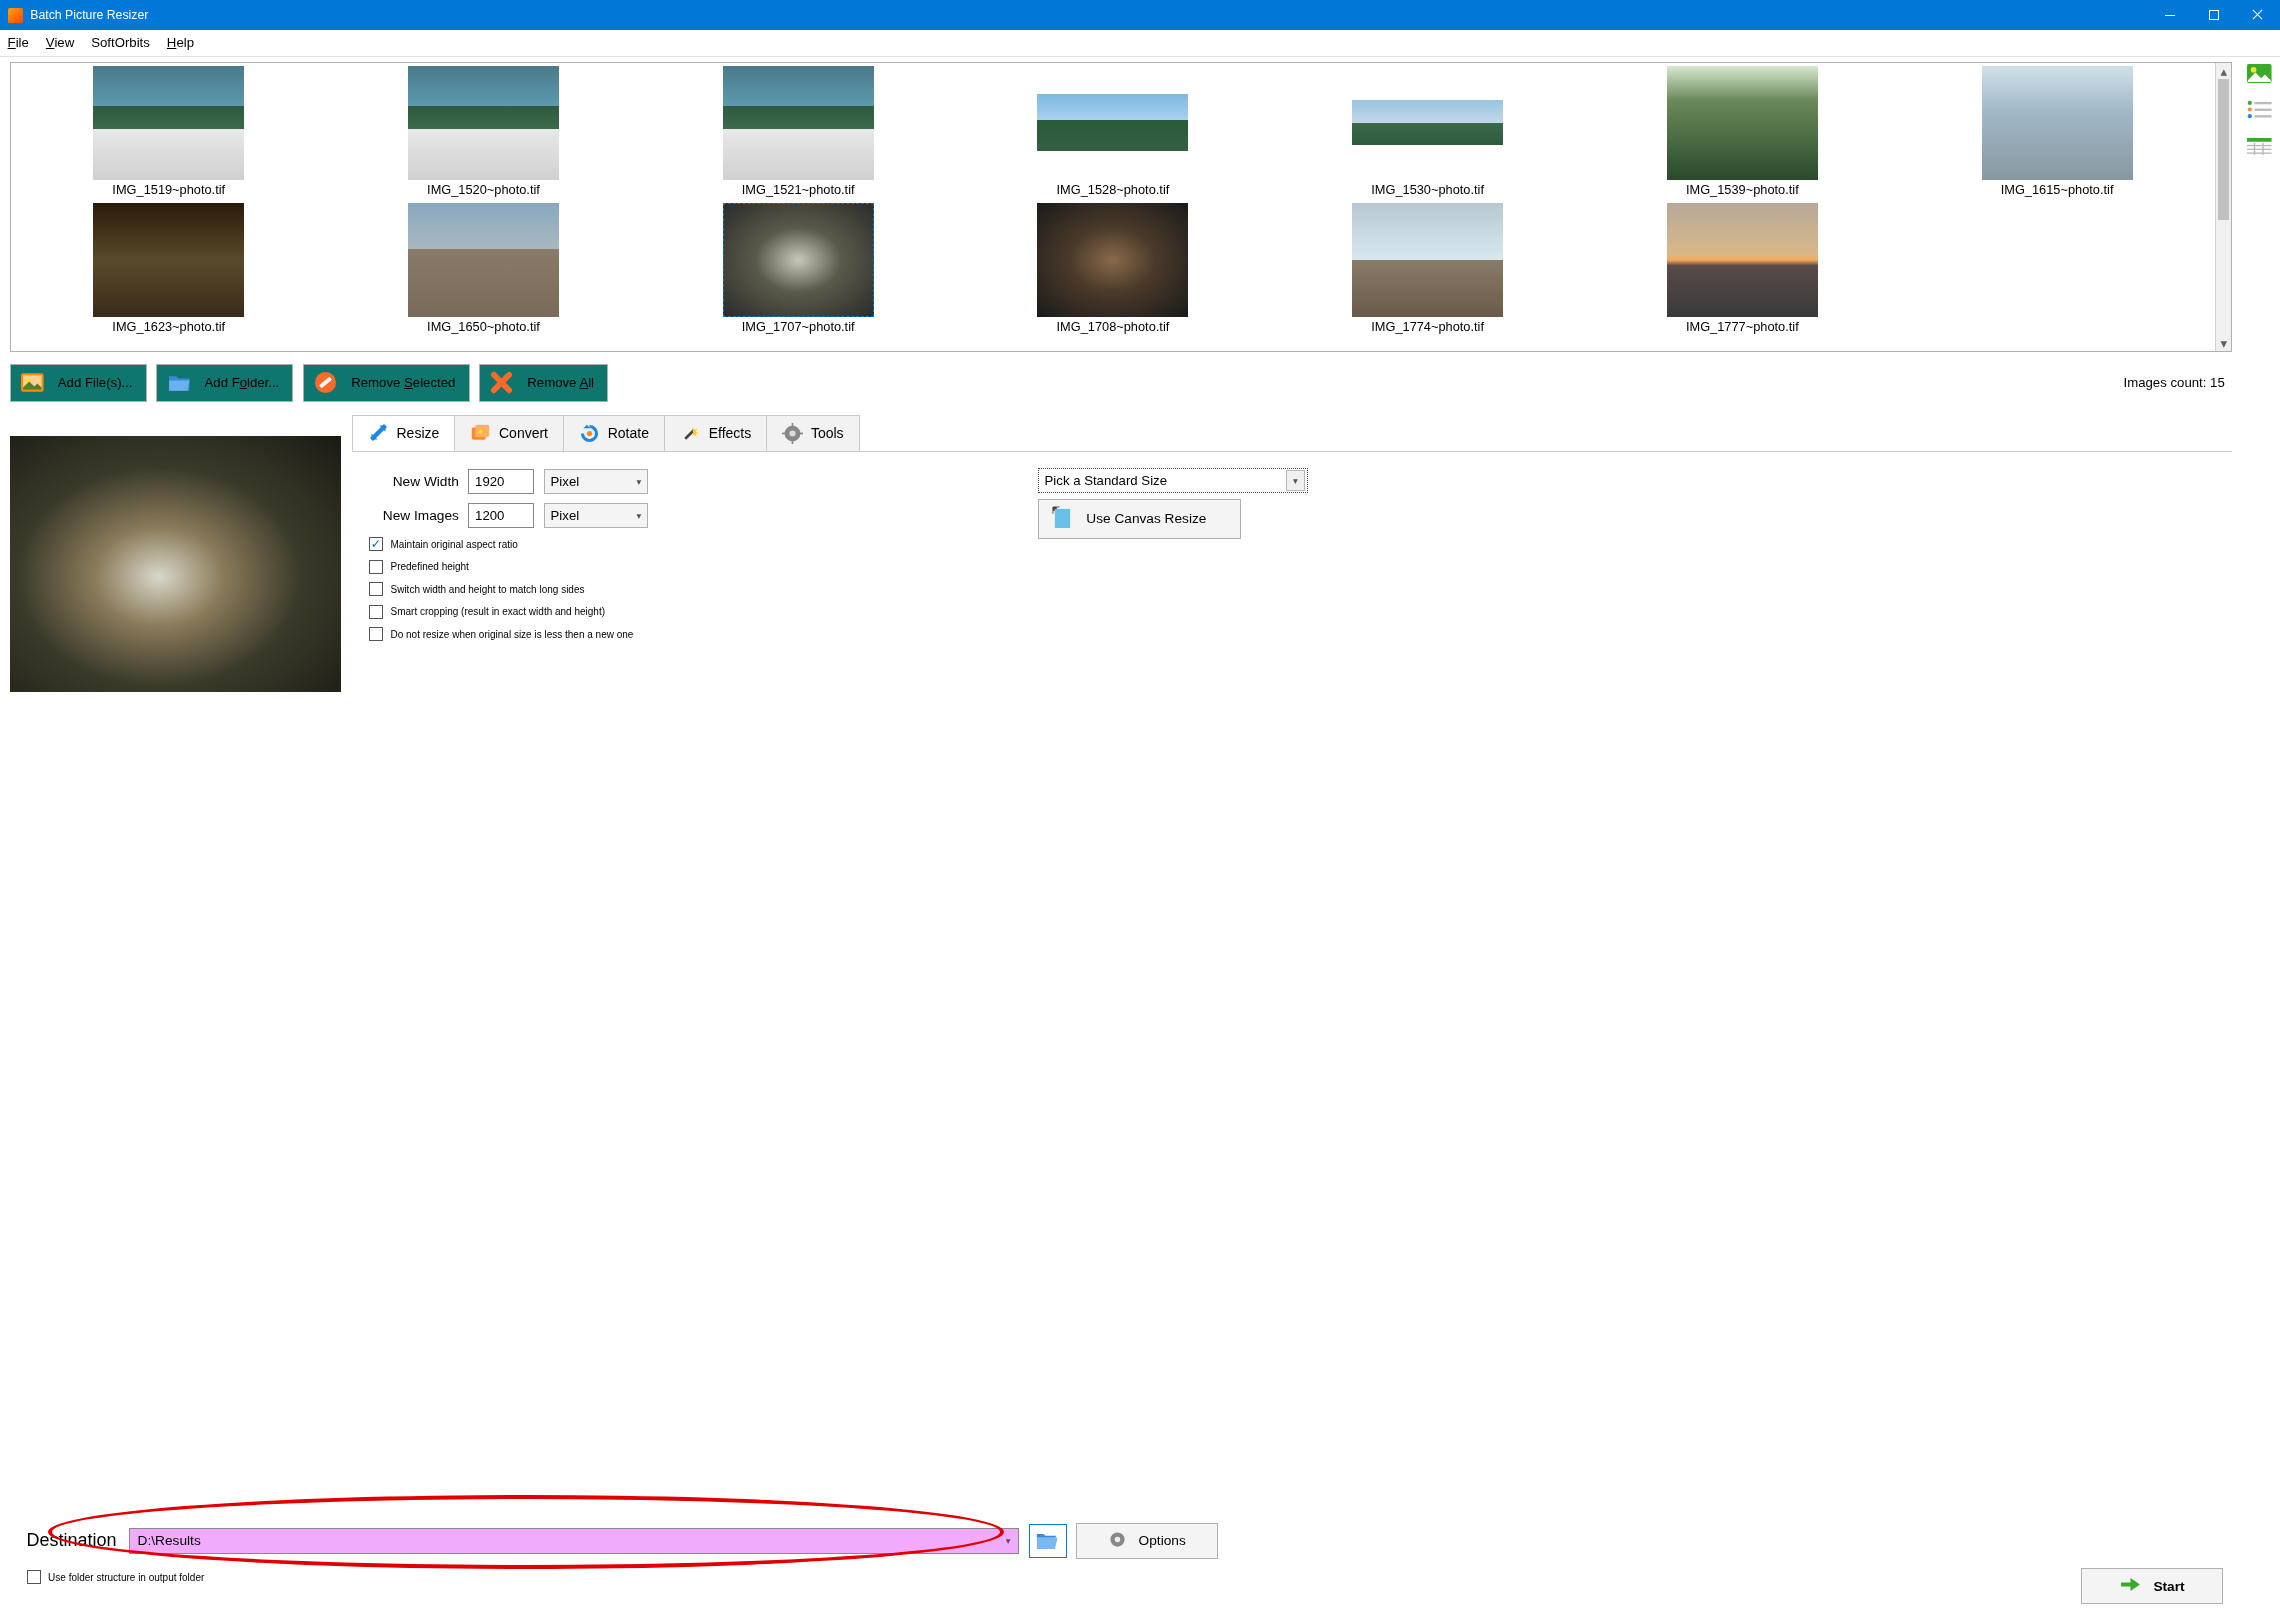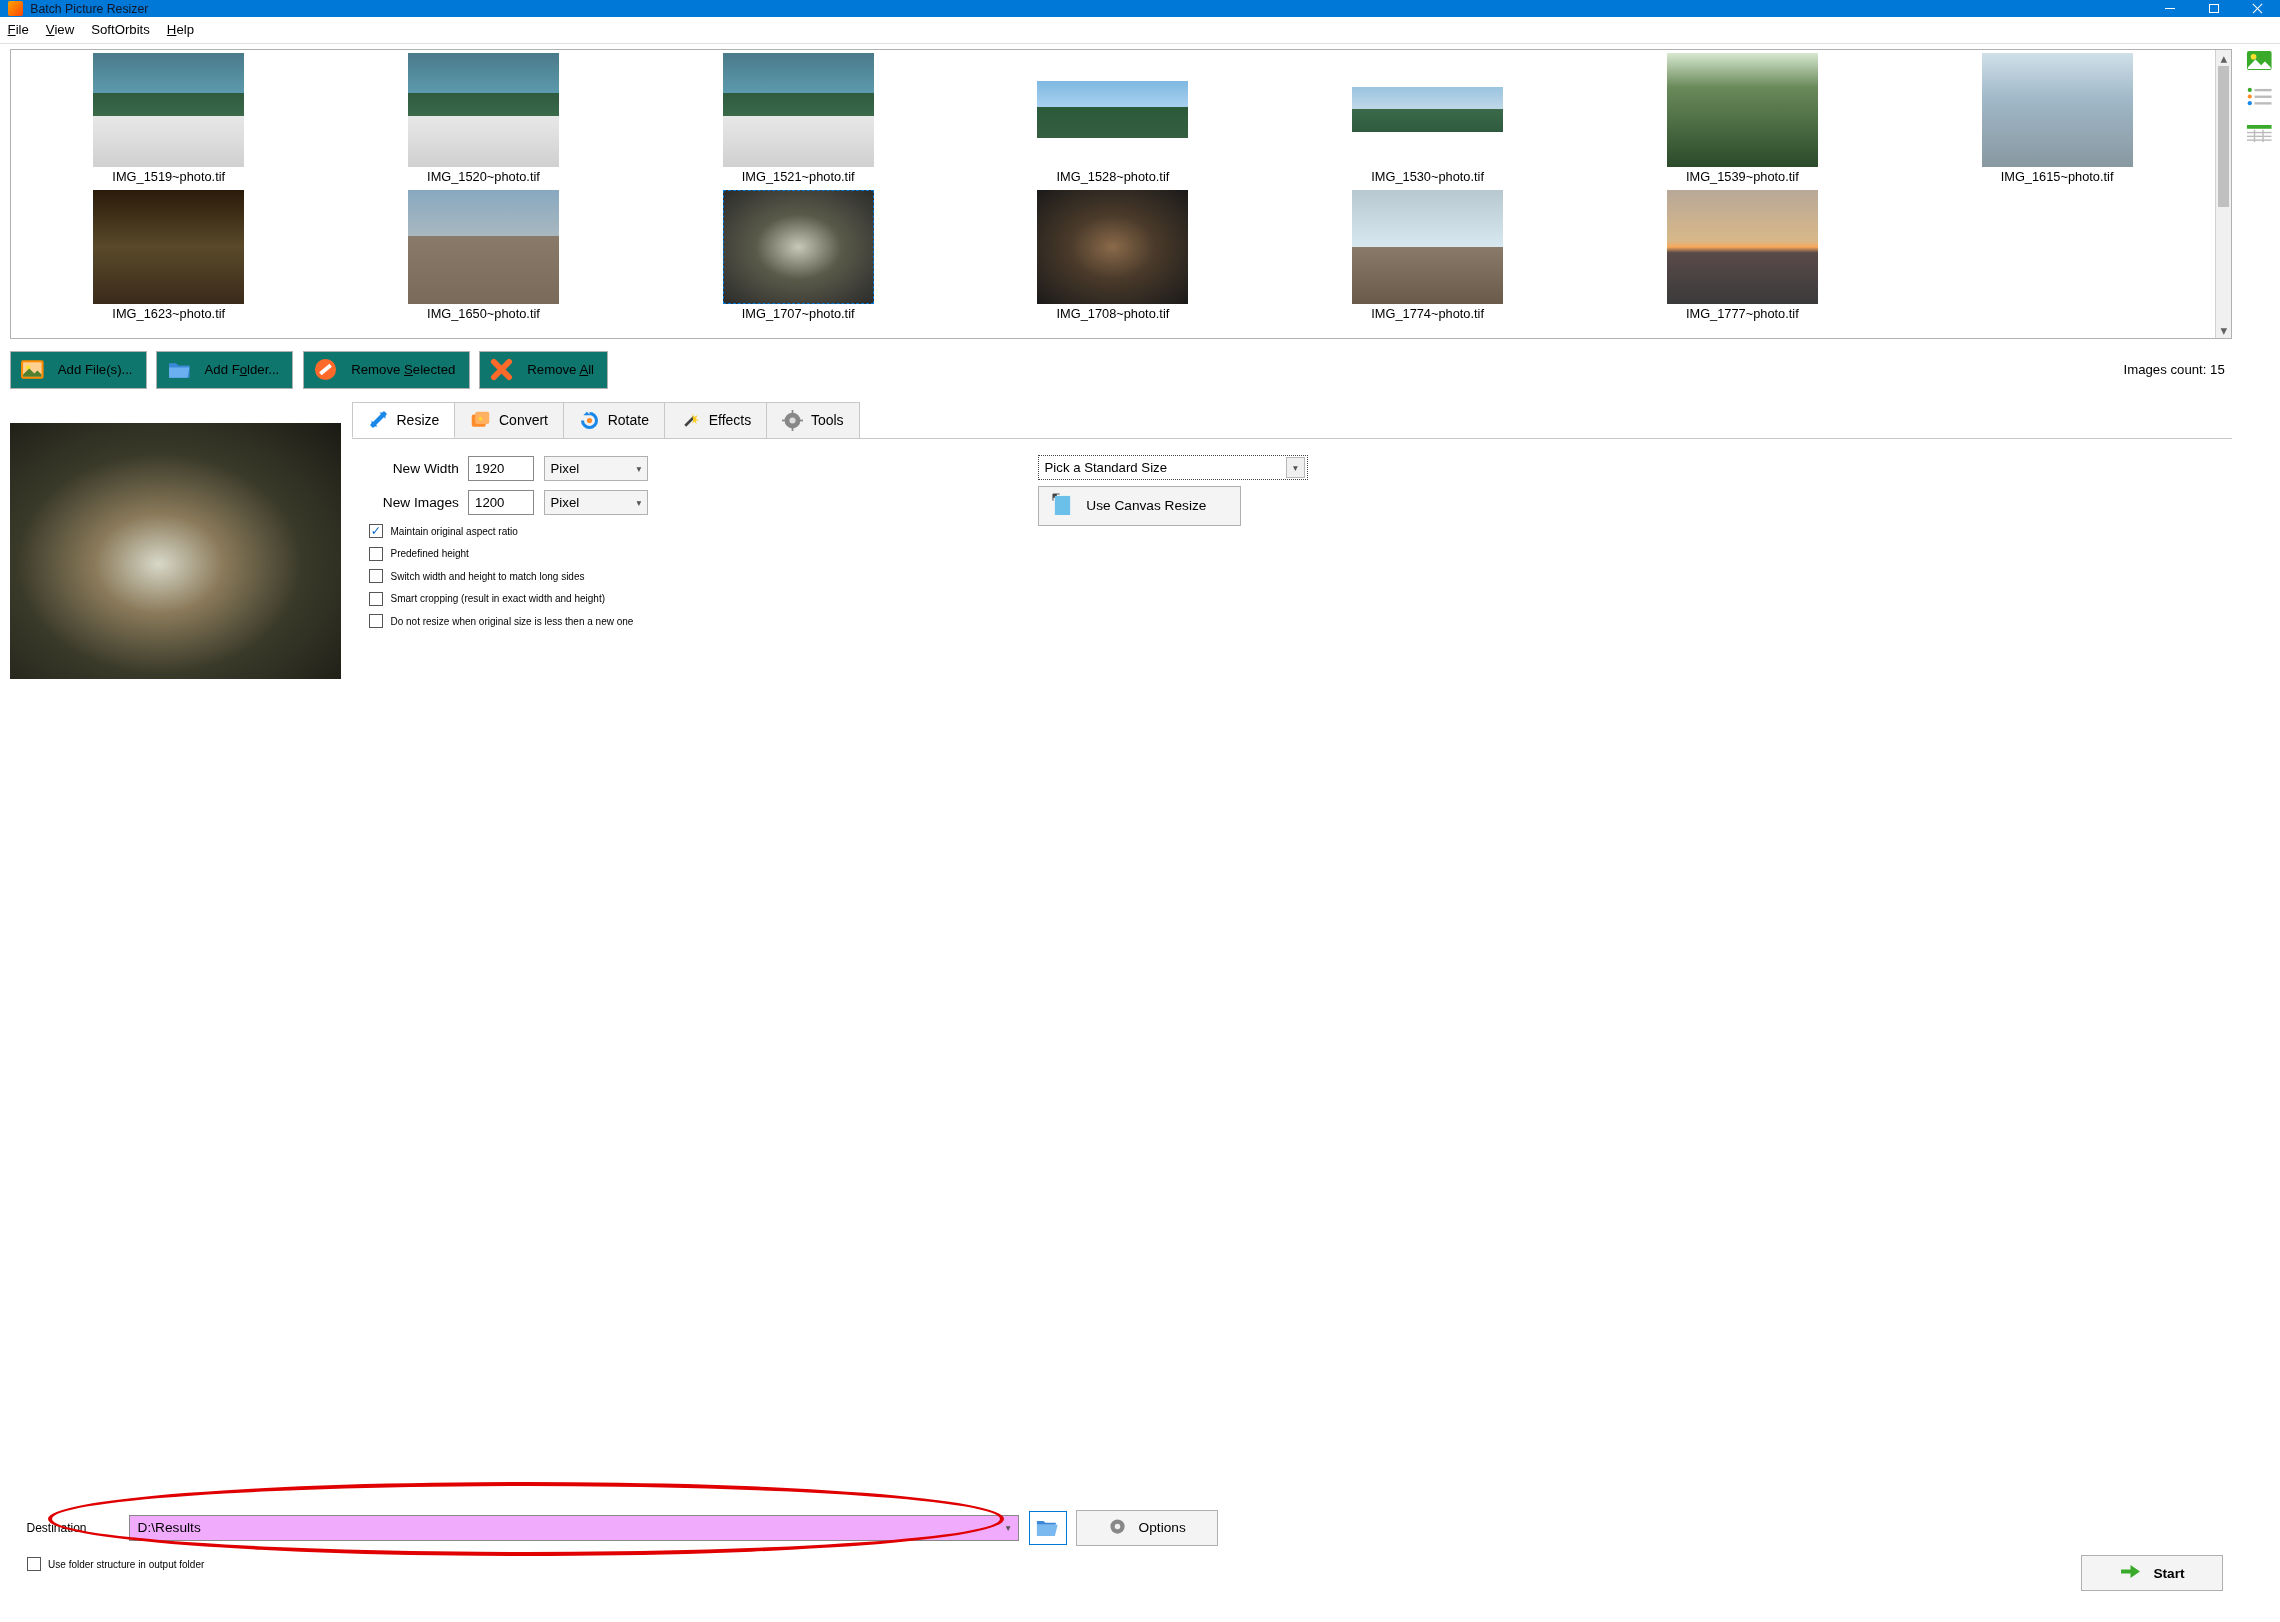--- a/index.html
+++ b/index.html
@@ -1,19 +1,19 @@
 <!DOCTYPE html>
 <html style="font-size:15px"><head>
 <meta charset="utf-8">
 <style>
 * { box-sizing: border-box; margin: 0; padding: 0; }
 body { font-family: "Segoe UI", Tahoma, sans-serif; font-size: 13.2px; background: #fff; color: #000; overflow: hidden; }
 
 
-.titlebar { background: #0078d7; color: #0f172a; height: 17px; display: flex; align-items: center; padding: 0 0 0 7.6px; }
+.titlebar { background: #0078d7; color: #ffffff; height: 30px; display: flex; align-items: center; padding: 0 0 0 7.6px; }
 .titlebar-icon { width: 15px; height: 15px; background: linear-gradient(135deg,#ffa500,#ff4500); margin-right: 7.6px; border-radius: 1.9px; }
 .titlebar-title { flex: 1; font-size: 12.3px; }
 .titlebar-controls { display: flex; }
 .titlebar-btn { width: 44px; height: 30px; display: flex; align-items: center; justify-content: center; color: #fff; }
 
 
 .menubar { height: 26.5px; display: flex; align-items: center; padding: 0 7.6px; gap: 17px; border-bottom: 0.9px solid #e0e0e0; }
 .menubar-item { font-size: 13.2px; }
 .menubar-item span.u { text-decoration: underline; }
 
@@ -81,21 +81,21 @@
 
 .chk-row { display: flex; align-items: center; gap: 7.6px; margin: 8.5px 0; font-size: 10px; }
 .chk { width: 14px; height: 14px; border: 0.9px solid #555; display:flex; align-items:center; justify-content:center; }
 .chk.checked::after { content: "✓"; font-size: 12.3px; color: #0066cc; line-height: 1; }
 
 .rel-wrap { position: relative; }
 
 
 .bottom { padding: 3.8px 9.5px 9.5px 17px; position: relative; }
 .dest-row { display: flex; align-items: center; gap: 9.5px; margin-bottom: 9.5px; }
-.dest-label { font-size: 12px; width: 93px; }
+.dest-label { font-size: 18px; width: 93px; }
 .dest-input { flex: 1; height: 26.5px; border: 0.9px solid #888; padding: 1.9px 7.6px; font-size: 13.7px; display: flex; align-items: center; justify-content: space-between; background: #f0abfc; max-width: 890px; }
 .dest-input .dd2 { color: #555; font-size: 9.5px; }
 .browse-btn { width: 38px; height: 34px; border: 1.9px solid #0078d7; display:flex; align-items:center; justify-content:center; background:#fff; }
 .options-btn, .start-btn { width: 142px; height: 36px; border: 0.9px solid #b0b0b0; background: #f4f4f4; display:flex; align-items:center; justify-content:center; gap: 11.4px; font-size: 13.7px; }
 .start-btn span:last-child { font-weight: 600; }
 
 .right-col-btns { display:flex; flex-direction:column; gap:9.5px; align-items:flex-end; }
 
 
 .anno-ellipse { position: absolute; border: 4.7px solid #e00000; border-radius: 50%; pointer-events: none; }

